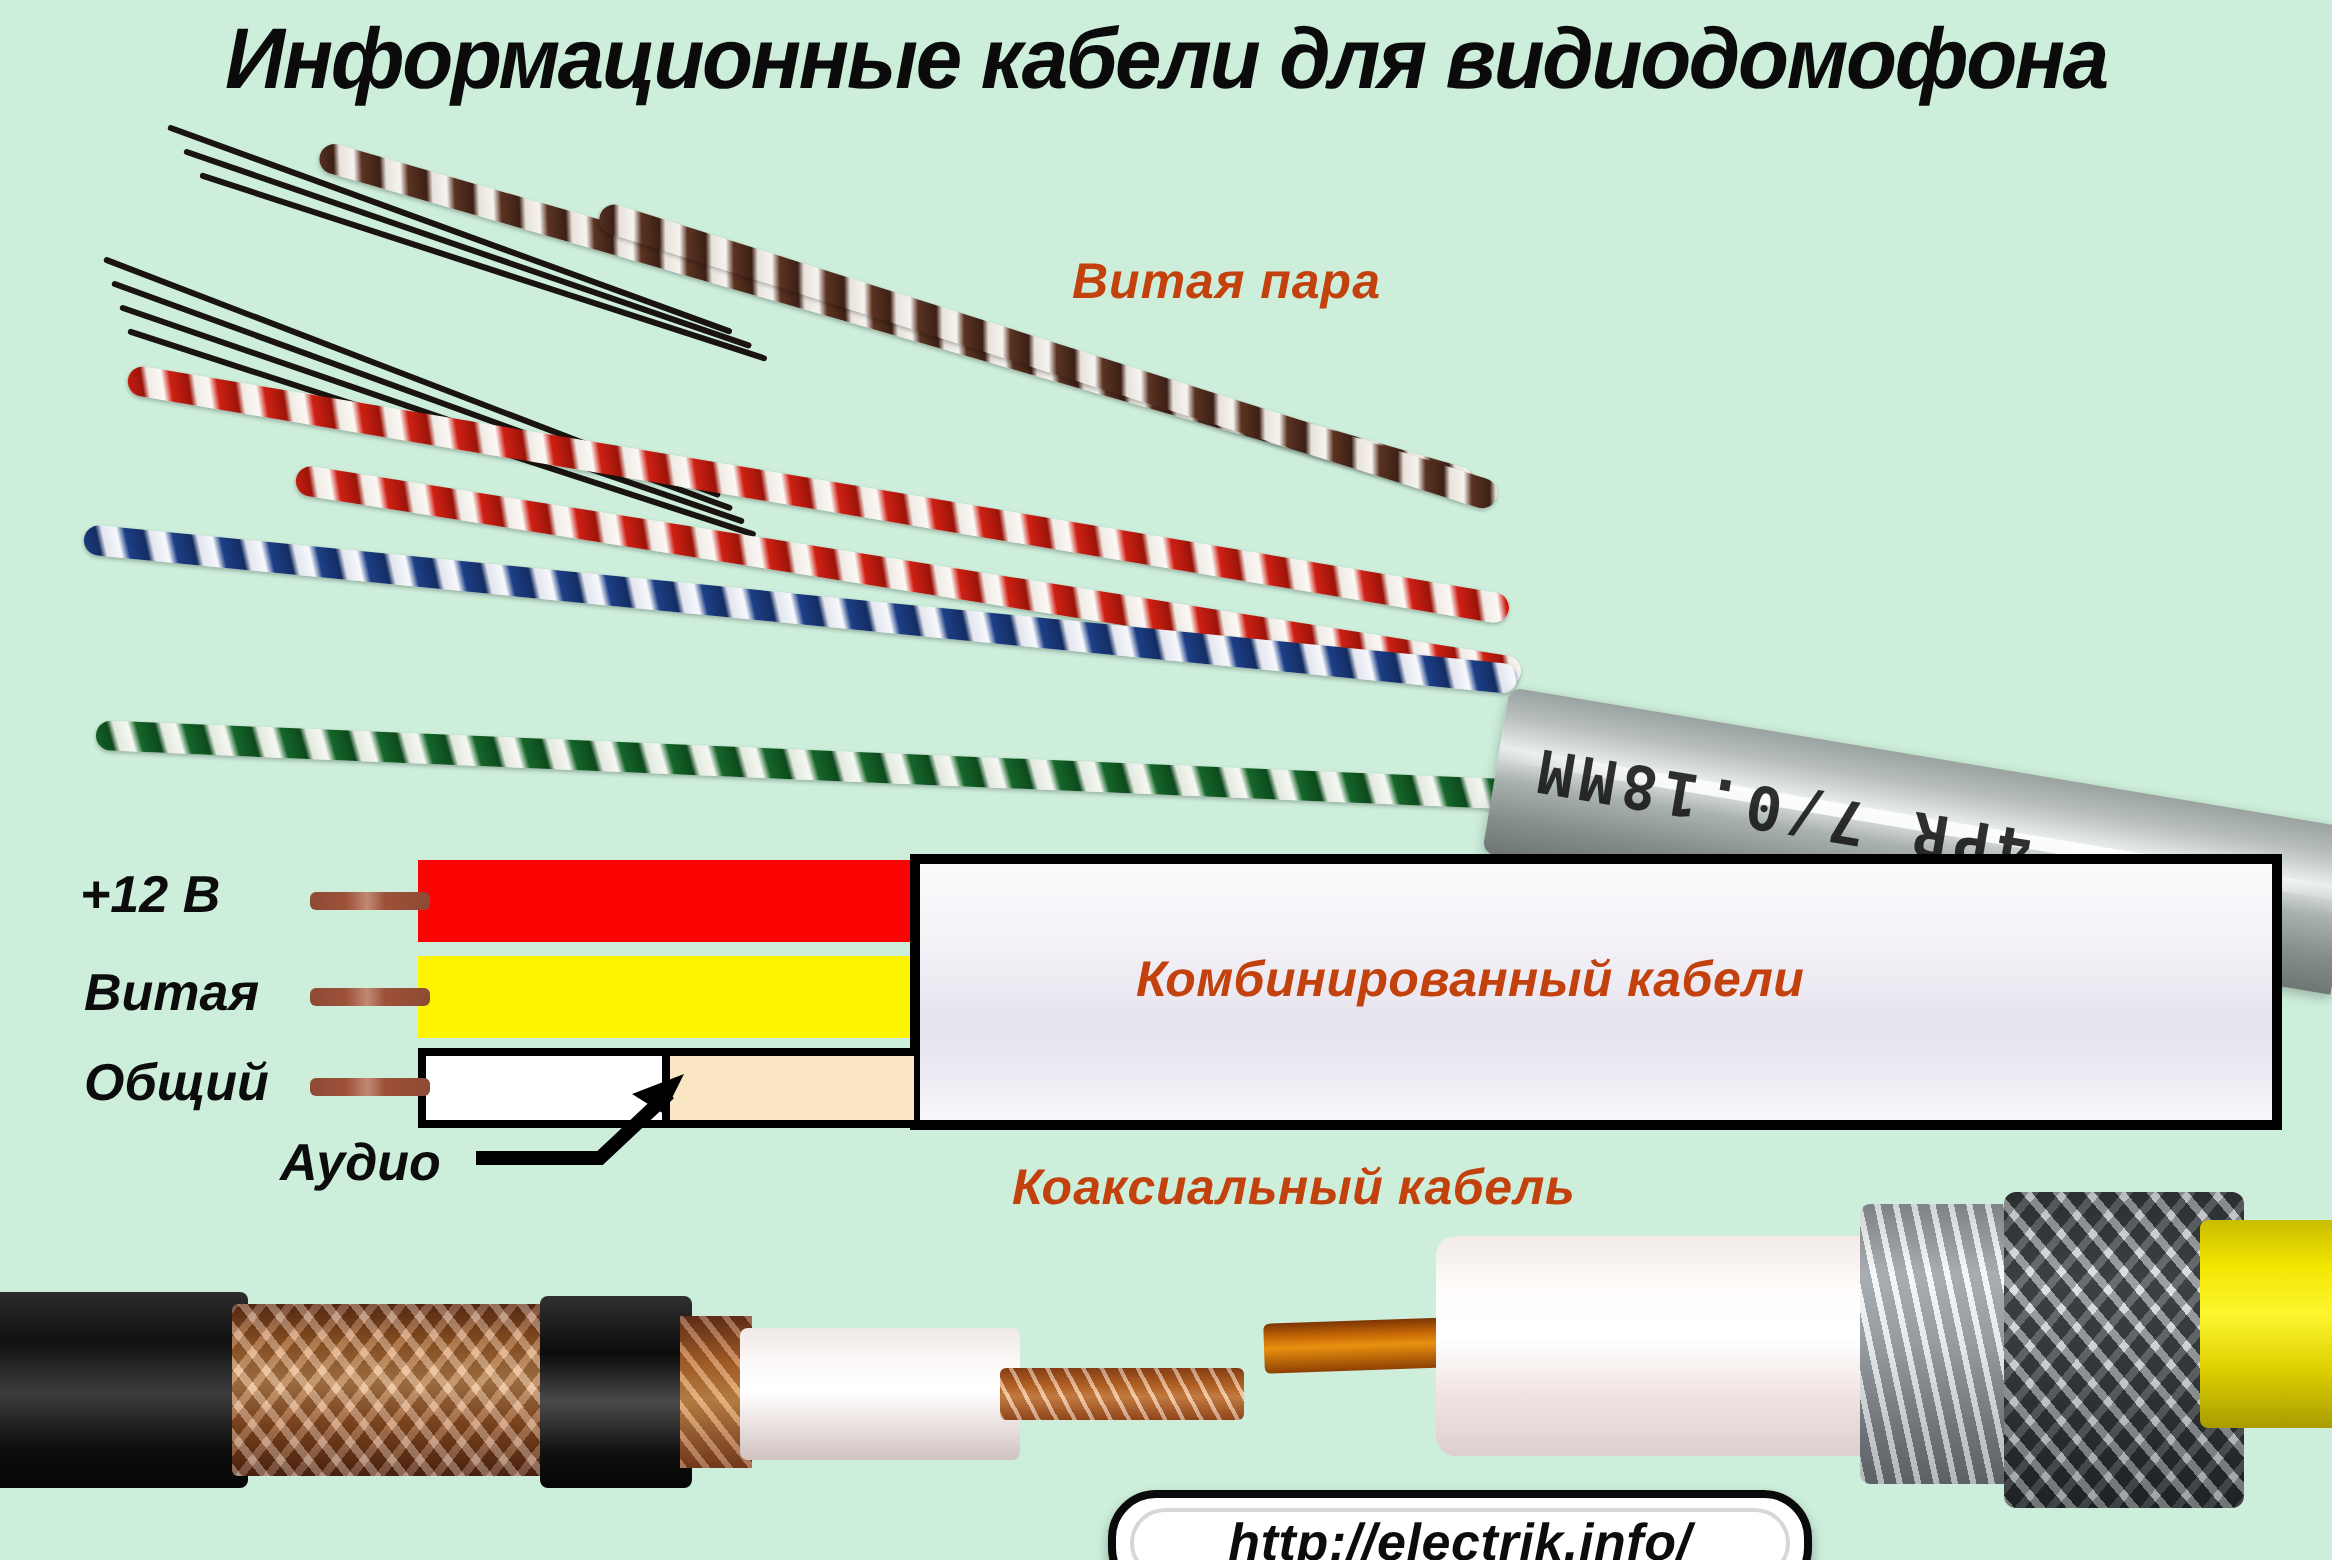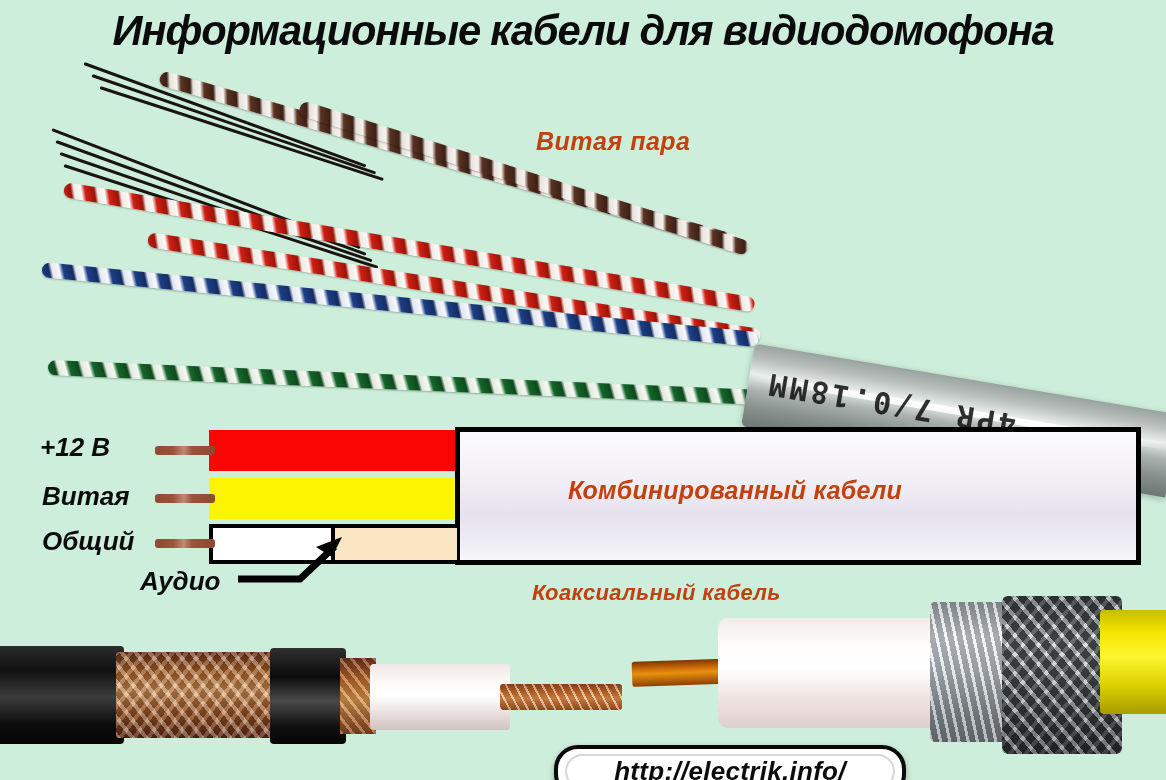--- a/index.html
+++ b/index.html
@@ -25,21 +25,21 @@
 
   
   .plabel{
     position:absolute;
     font-weight:bold;font-style:italic;
     color:#c2410c;
     white-space:nowrap;
   }
   .lbl-vitaya{left:536px;top:127px;font-size:25px;letter-spacing:.5px;}
   .lbl-combined{left:568px;top:476px;font-size:25px;letter-spacing:.2px;z-index:6;}
-  .lbl-coax{left:532px;top:580px;font-size:22px;letter-spacing:.3px;z-index:6;}
+  .lbl-coax{left:506px;top:580px;font-size:25px;letter-spacing:.3px;z-index:6;}
 
   
   .tp{position:absolute;left:0;top:40px;width:1166px;height:390px;}
 
   
   .strand{position:absolute;background:#1a1410;transform-origin:0 50%;height:3px;border-radius:2px;}
 
   
   .tw{position:absolute;transform-origin:0 50%;height:15px;border-radius:8px;
       box-shadow:0 1px 2px rgba(0,0,0,.28);}

